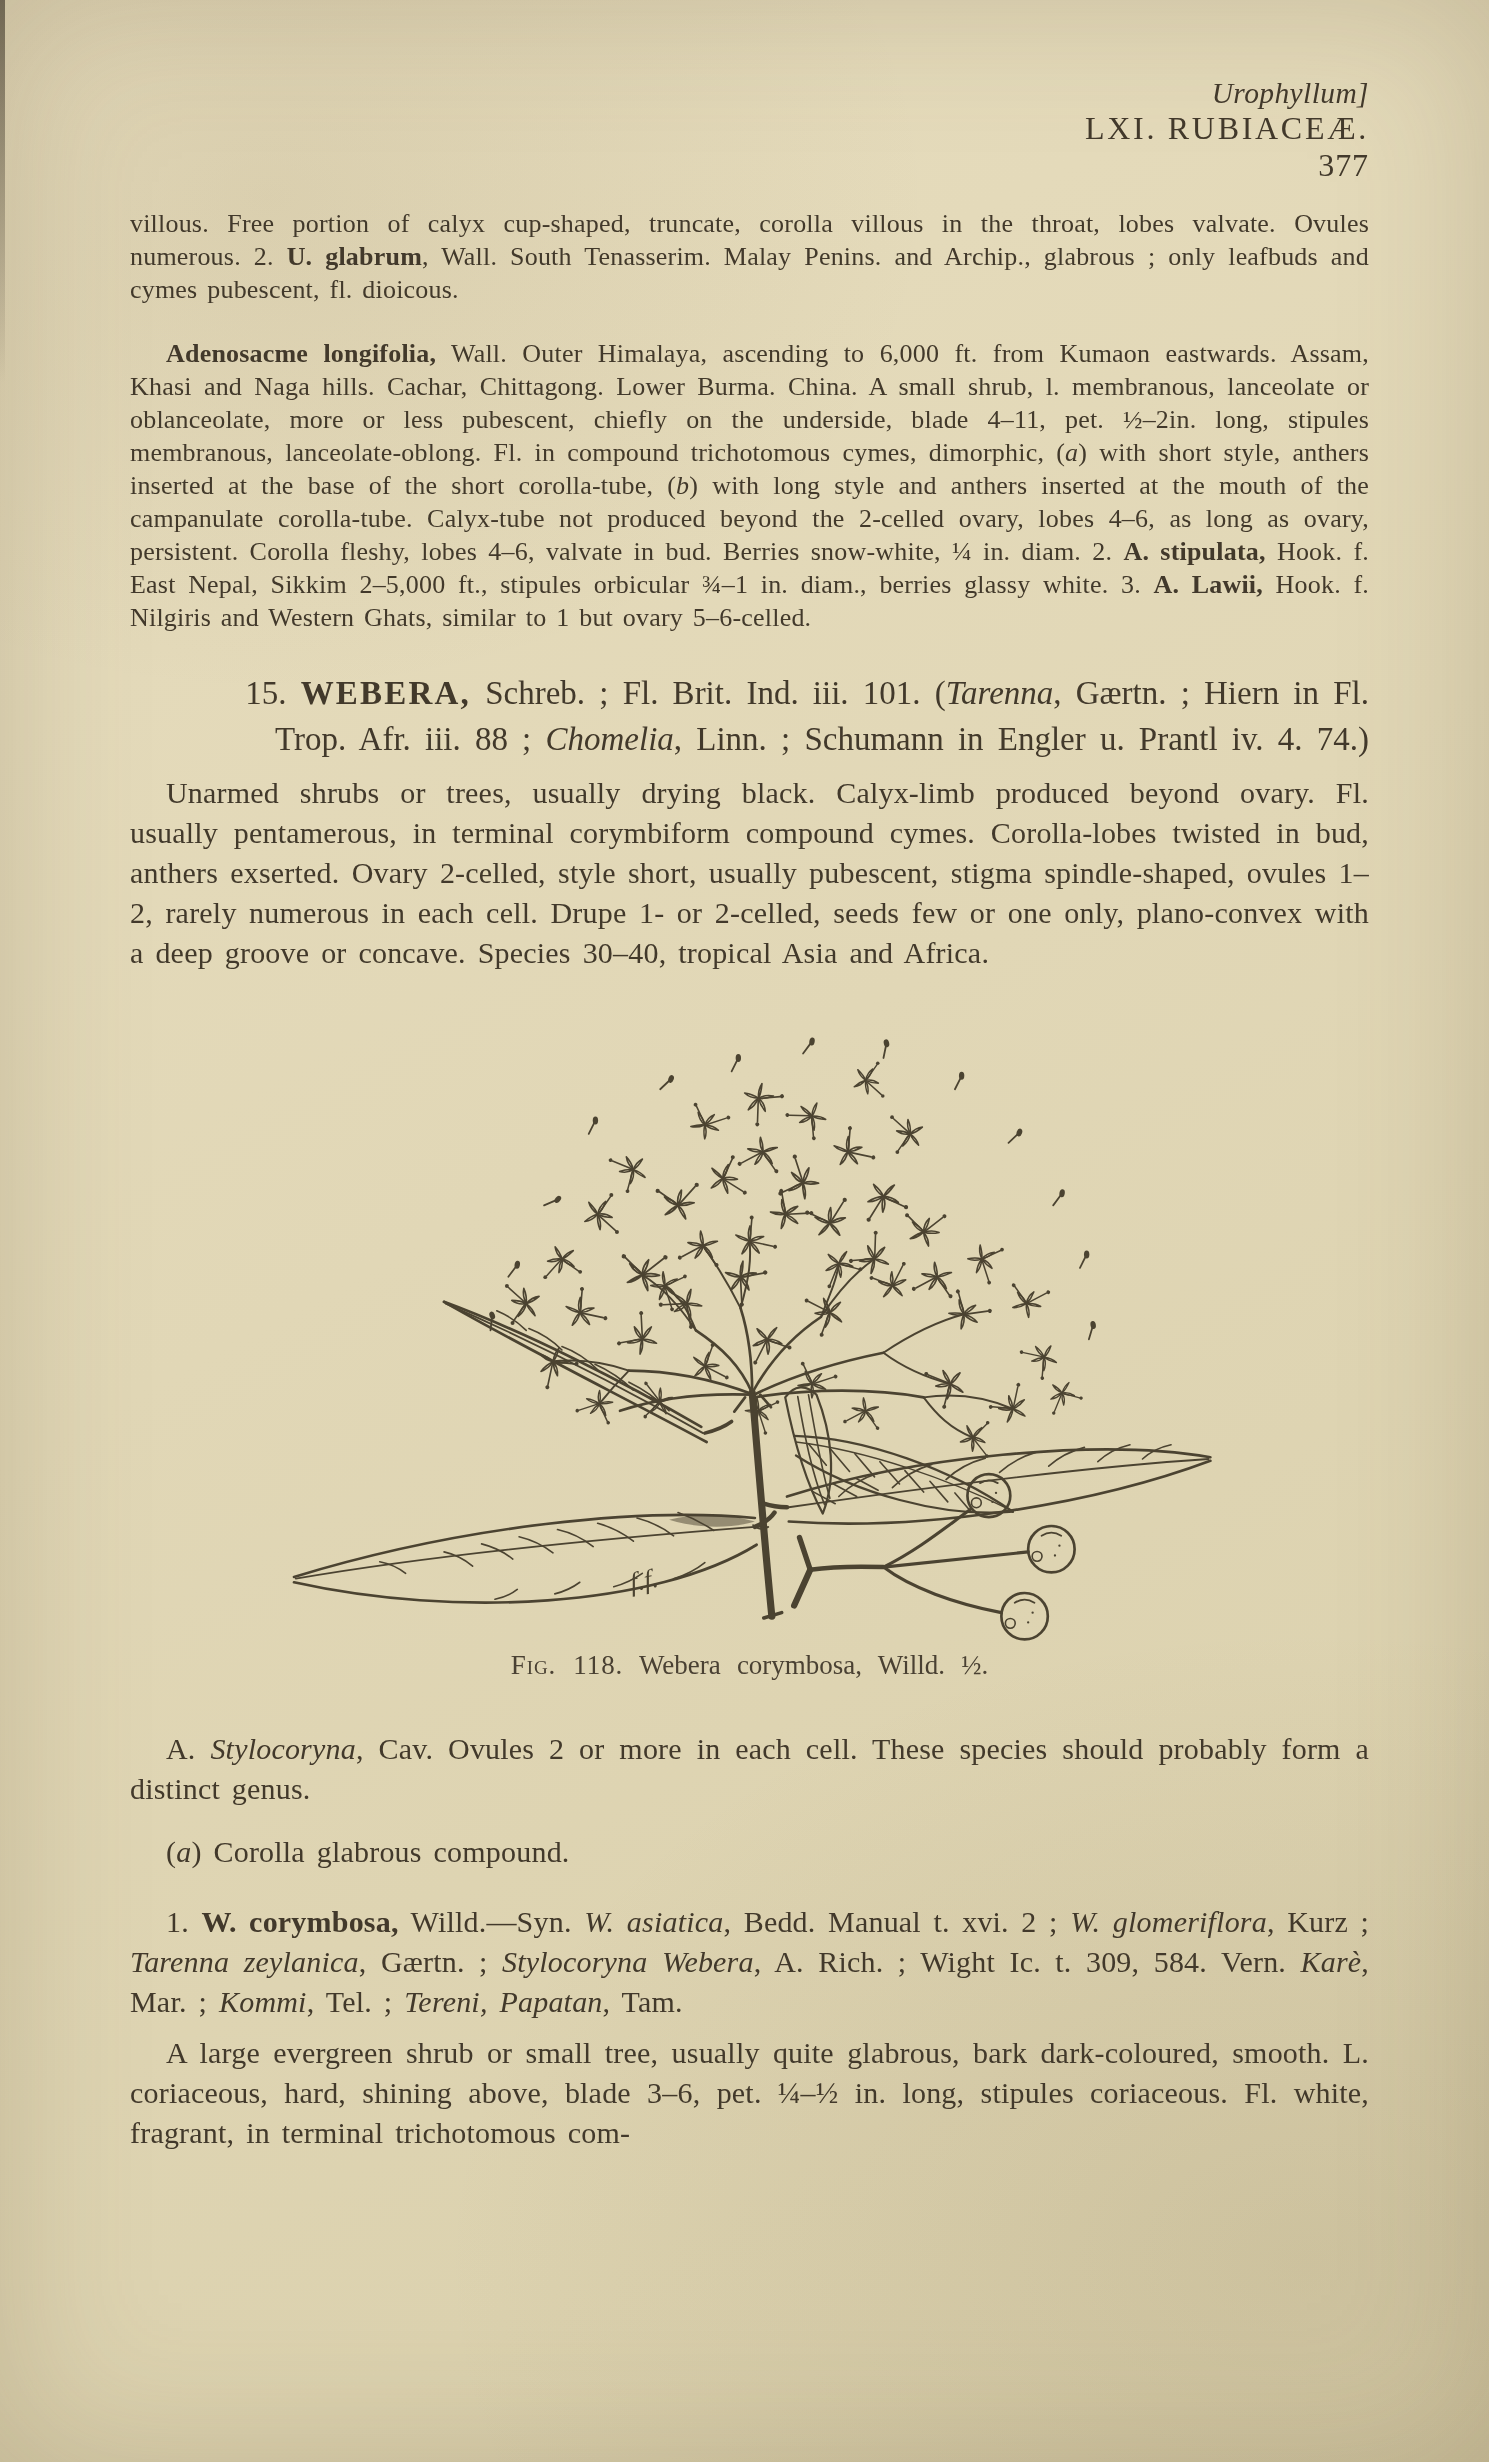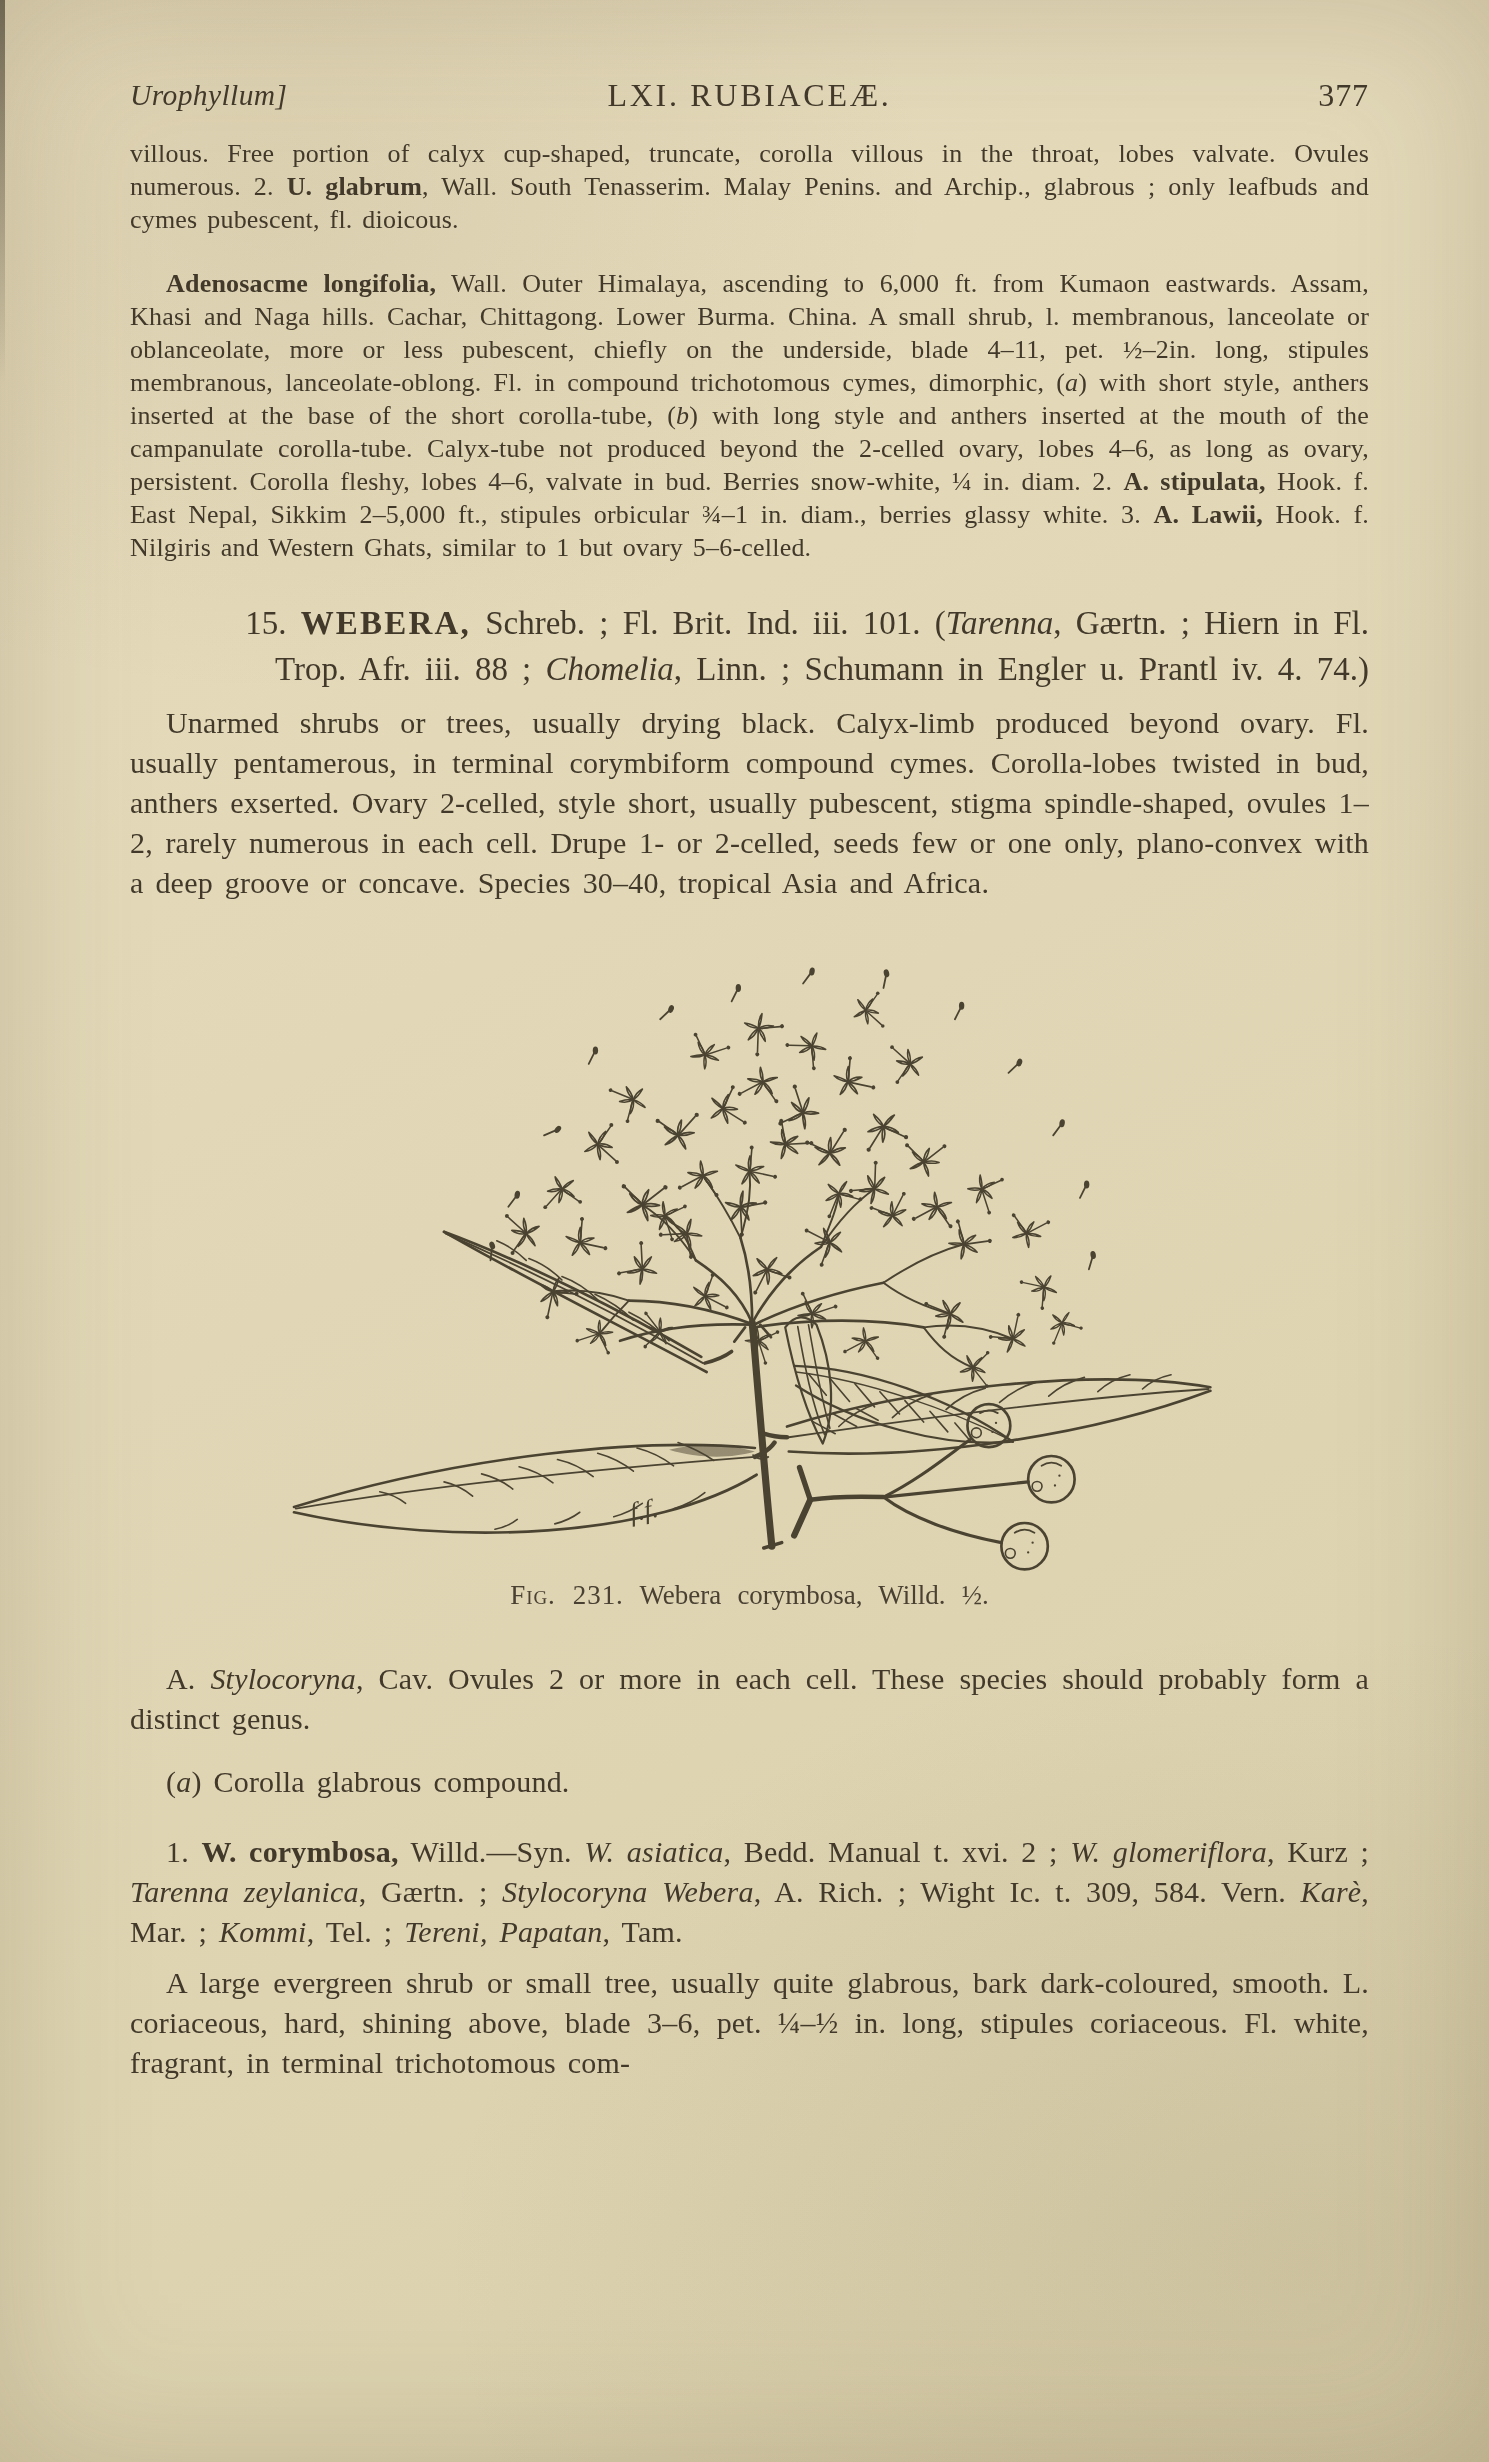--- a/index.html
+++ b/index.html
@@ -15,21 +15,21 @@
       radial-gradient(1340px 983px at 88% 92%, rgba(105,85,48,.12), transparent 65%),
       linear-gradient(152deg,#e7ddbe 0%,#e1d7b6 45%,#d9cfab 100%);
     box-shadow:inset 0 0 152px rgba(92,72,40,.22);
     overflow:hidden;
   }
   .page::before{ 
     content:"";position:absolute;left:0;top:0;width:5.4px;height:384px;
     background:linear-gradient(#241d12 0%, rgba(36,29,18,0) 100%);
     opacity:.55;
   }
-  .running-header{display:flex;align-items:center;}
+  .running-header{display:flex;align-items:flex-end;flex-direction:column;}
   .h-left{flex:1;font-style:italic;font-size:29.5px;letter-spacing:0.4px;}
   .h-center{flex:0 0 auto;font-size:32px;letter-spacing:2.7px;}
   .h-right{flex:1;text-align:right;font-size:32px;letter-spacing:0.9px;}
   p{margin:0;text-align:justify;}
   .small{font-size:26px;line-height:33px;word-spacing:.12em;letter-spacing:0.2px;}
   .large{font-size:30px;line-height:40px;word-spacing:.14em;letter-spacing:0.2px;}
   .ind{text-indent:36px;margin-top:11px;}
   .mt-p1{margin-top:23px;}
   .mt-p2{margin-top:31px;}
   .genus{
@@ -291,21 +291,21 @@
             <path d="M847,685 Q858,678 869,685" stroke-width="2"></path>
             <circle cx="842" cy="708" r="5.5" stroke-width="1.8"></circle>
             <circle cx="862" cy="707" r="1.3" fill="#4b4331" stroke="none"></circle>
             <circle cx="867" cy="696" r="1.3" fill="#4b4331" stroke="none"></circle>
           </g>
         </g>
 
         <text class="ink-text" x="418" y="672" font-size="30" font-style="italic" fill="#4b4331" stroke="none" transform="rotate(-10 418 672)">f.f.</text>
       </g>
     </svg>
-    <figcaption class="caption"><span class="rt-sc">Fig. 231.</span><span>   Webera corymbosa, Willd.   ½.</span></figcaption>
+    <figcaption class="caption"><span class="rt-sc">Fig. 118.</span><span>   Webera corymbosa, Willd.   ½.</span></figcaption>
   </figure>
 
   <p class="large ind mt-secta"><span>A. </span><span class="rt-i">Stylocoryna</span><span>, Cav.  Ovules 2 or more in each cell.  These species should probably form a distinct genus.</span></p>
 
   <p class="large ind mt-sub"><span>(</span><span class="rt-i">a</span><span>) Corolla glabrous compound.</span></p>
 
   <p class="large ind mt-sp1"><span>1. </span><span class="rt-b">W. corymbosa,</span><span> Willd.—Syn. </span><span class="rt-i">W. asiatica</span><span>, Bedd. Manual t. xvi. 2 ; </span><span class="rt-i">W. glomeriflora</span><span>, Kurz ; </span><span class="rt-i">Tarenna zeylanica</span><span>, Gærtn. ; </span><span class="rt-i">Stylocoryna Webera</span><span>, A. Rich. ; Wight Ic. t. 309, 584.  Vern. </span><span class="rt-i">Karè</span><span>, Mar. ; </span><span class="rt-i">Kommi</span><span>, Tel. ; </span><span class="rt-i">Tereni, Papatan</span><span>, Tam.</span></p>
 
   <p class="large ind"><span>A large evergreen shrub or small tree, usually quite glabrous, bark dark-coloured, smooth.  L. coriaceous, hard, shining above, blade 3–6, pet. ¼–½ in. long, stipules coriaceous.  Fl. white, fragrant, in terminal trichotomous com-</span></p>
 

